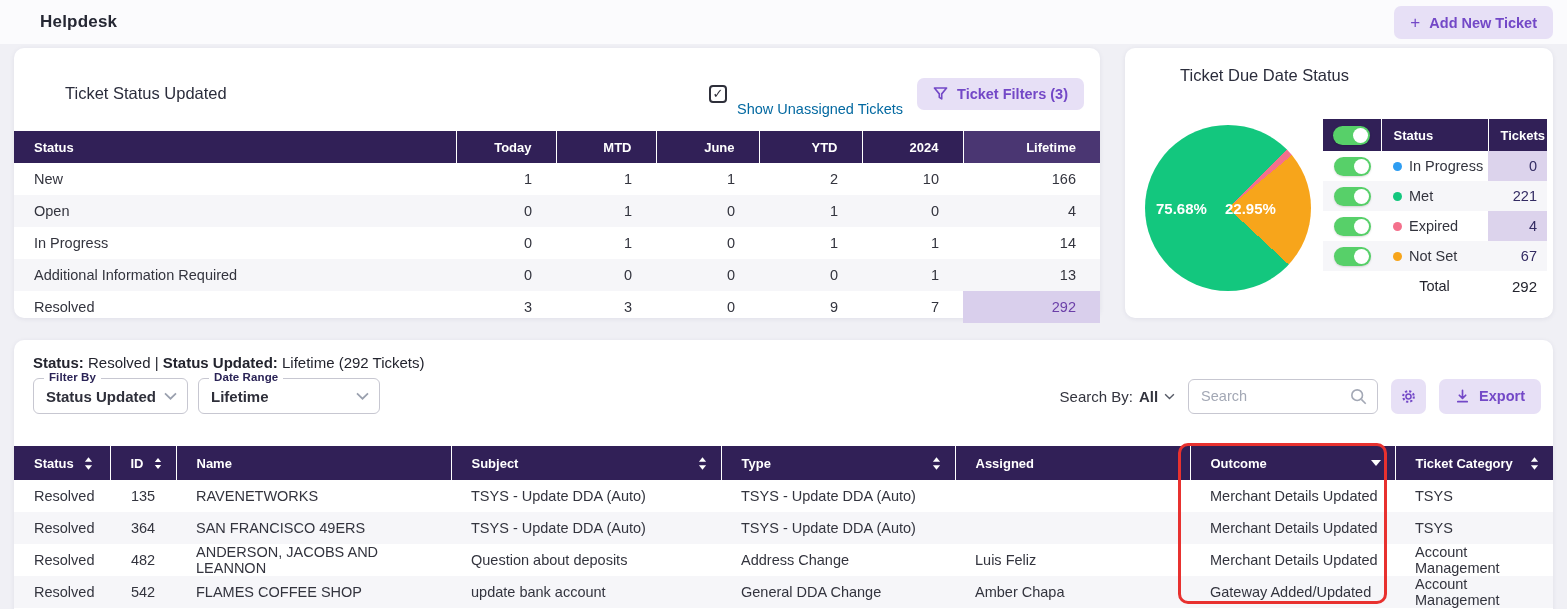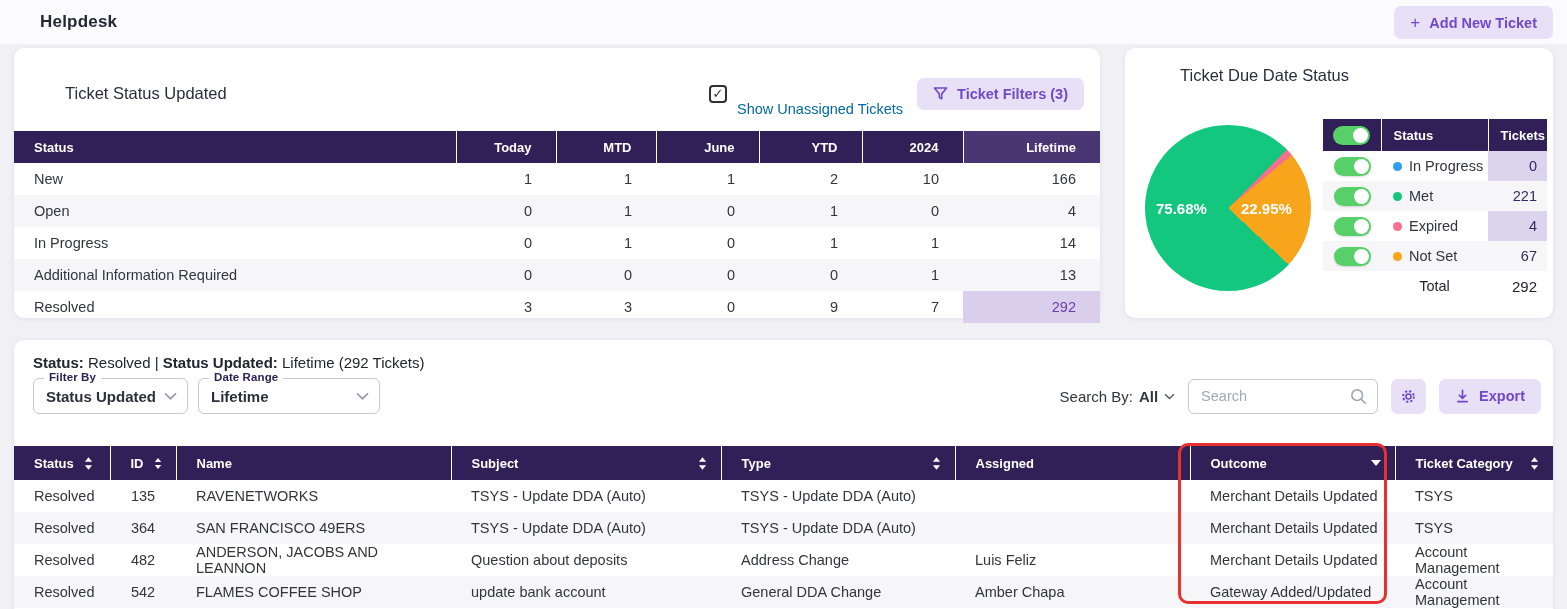--- a/index.html
+++ b/index.html
@@ -56,21 +56,21 @@
   #status-table tr:nth-child(even) td { background:#f6f6f9; }
   td.hl { background:#d9cfec !important; color:#6b3fa8 !important; }
 
   
   #duedate-card .card-title { position:absolute; left:23px; top:18px; }
   .pie {
     position:absolute; left:20px; top:77px; width:166px; height:166px; border-radius:50%;
   }
   .pie-label { position:absolute; color:#fff; font-size:15px; font-weight:700; top:50%; transform:translateY(-50%); }
   .pie-label.met { left:11px; }
-  .pie-label.notset { left:96px; }
+  .pie-label.notset { left:80px; }
 
   #legend-table { position:absolute; left:198px; top:71px; width:224px; }
   #legend-table th { background:#312057; height:32px; border-right:1px solid #fff; }
   #legend-table th:last-child { border-right:none; }
   #legend-table th.txt { color:#fff; font-size:13px; font-weight:700; text-align:left; padding-left:12px; }
   #legend-table td { height:30px; font-size:14.5px; }
   #legend-table tr:nth-child(even) td { background:#f6f6f9; }
   #legend-table td.tickets { background:#dcd3ec; text-align:right; padding-right:10px; color:#332b63; }
   #legend-table tr.total-row td { background:#fff; font-weight:400; color:#23242e; }
   #legend-table tr.total-row td.tickets-total { text-align:right; padding-right:10px; font-size:15px; }

